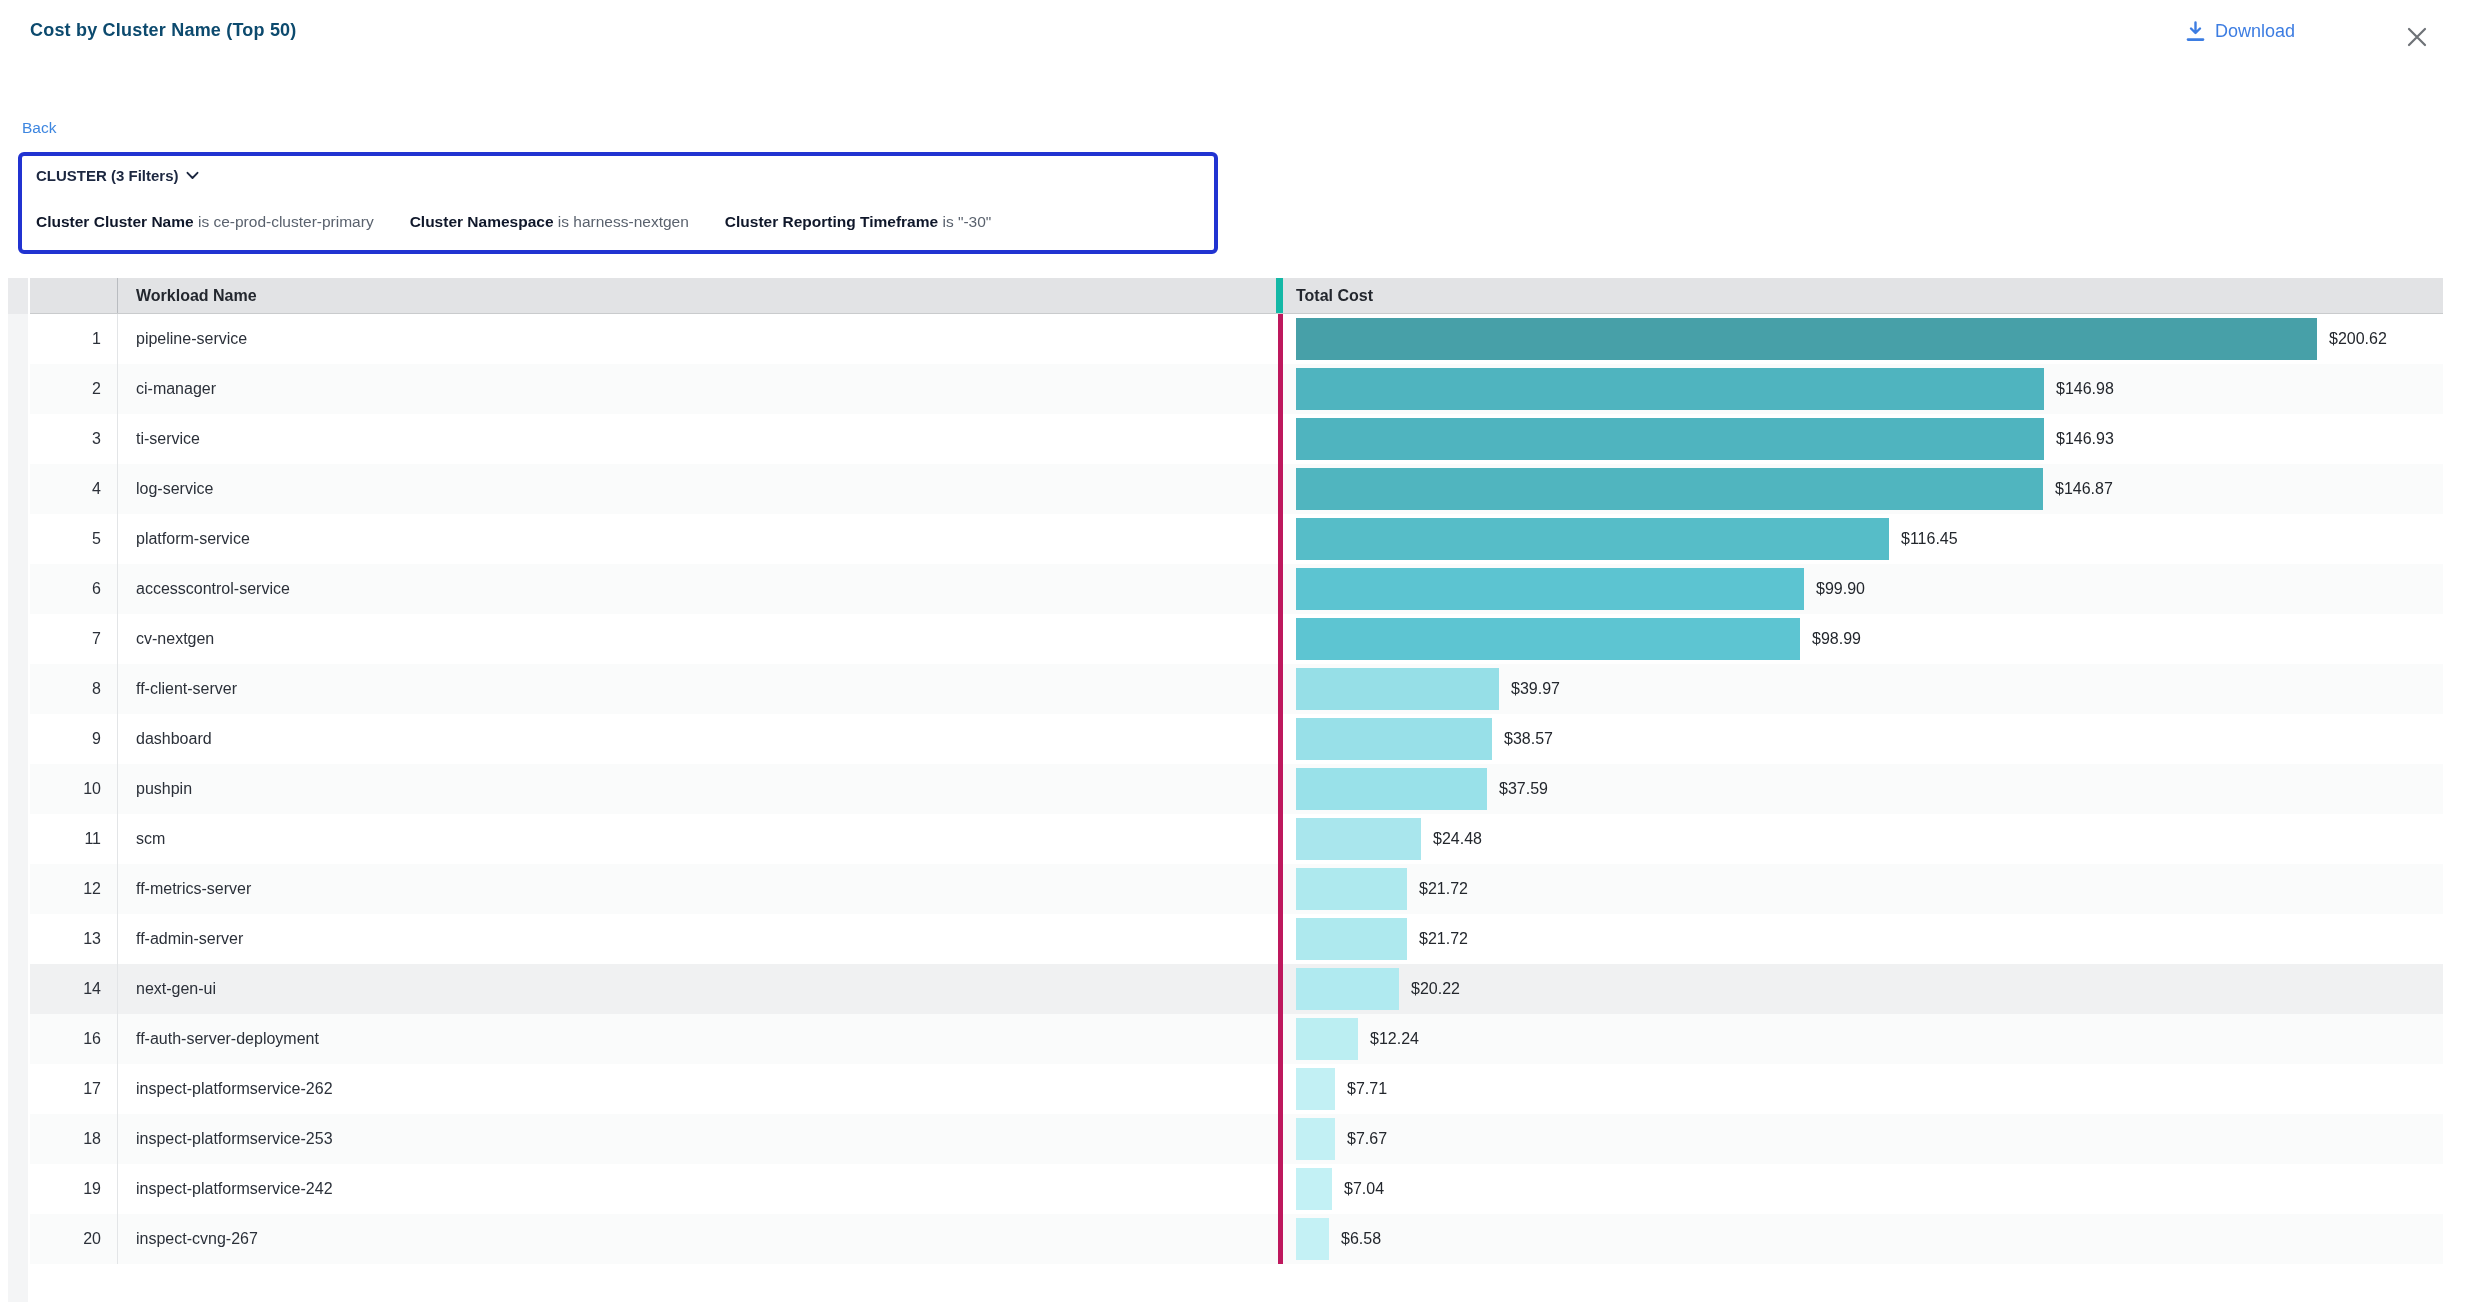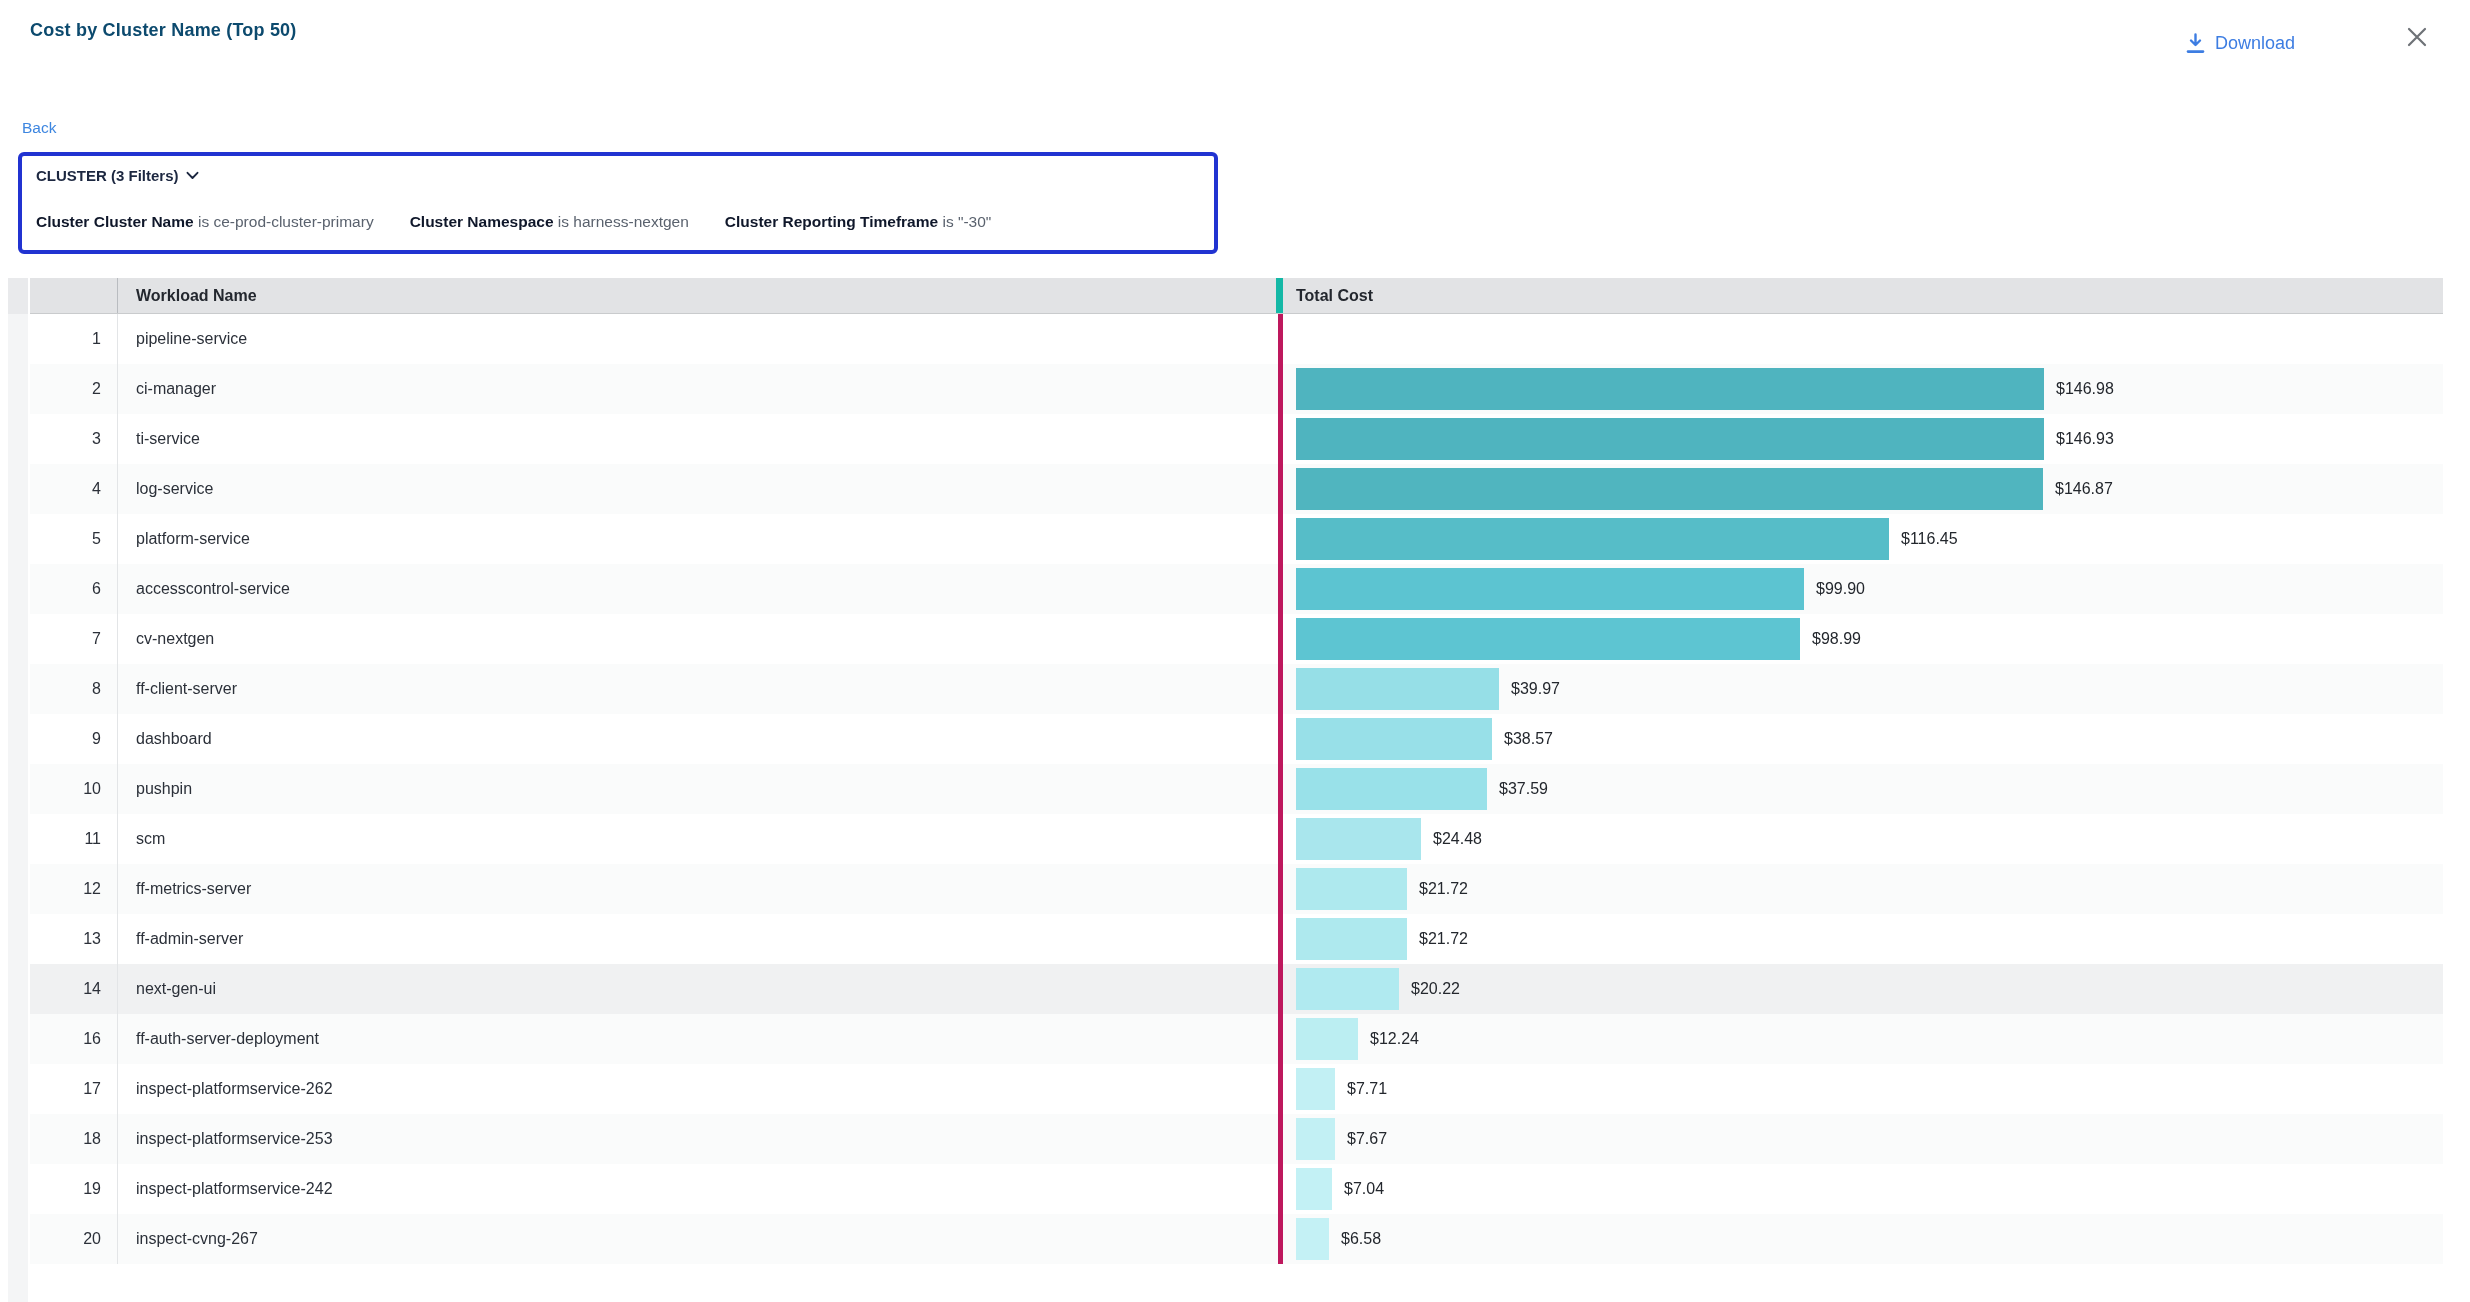--- a/index.html
+++ b/index.html
@@ -9,21 +9,21 @@
     font-family:"Liberation Sans","DejaVu Sans",sans-serif;
     -webkit-font-smoothing:antialiased;
   }
   .page-title {
     position:absolute; left:30px; top:8px;
     font-size:18px; font-weight:700; color:#0c4a6e; letter-spacing:.2px;
   }
   .download-btn {
     position:absolute; left:2186px; top:21px;
     display:flex; align-items:center; gap:10px;
-    color:#3d7de2; font-size:18px; cursor:pointer;margin-top:12px;
+    color:#3d7de2; font-size:18px; cursor:pointer;
   }
   .close-btn {
     position:absolute; left:2402px; top:22px; width:30px; height:30px;
     display:flex; align-items:center; justify-content:center; cursor:pointer;
   }
   .back-link {
     position:absolute; left:22px; top:119px;
     font-size:15.5px; color:#3d86e0; cursor:pointer; text-decoration:none;
   }
   .filter-box {
@@ -111,20 +111,24 @@
 <div class="cost-table">
   <div class="thead">
     <div class="th th-rank"></div>
     <div class="th th-name">Workload Name</div>
     <div class="th th-cost">Total Cost</div>
   </div>
   <div id="tbody">
       <div class="trow">
         <div class="cell-rank">1</div>
         <div class="cell-name">pipeline-service</div>
+        <div class="cell-cost">
+          <div class="cost-bar" style="width: 1021px; background: rgb(71, 160, 168);"></div>
+          <div class="cost-val" style="left: 1046px;">$200.62</div>
+        </div>
       </div>
       <div class="trow even">
         <div class="cell-rank">2</div>
         <div class="cell-name">ci-manager</div>
         <div class="cell-cost">
           <div class="cost-bar" style="width: 748px; background: rgb(79, 180, 191);"></div>
           <div class="cost-val" style="left: 773px;">$146.98</div>
         </div>
       </div>
       <div class="trow">

